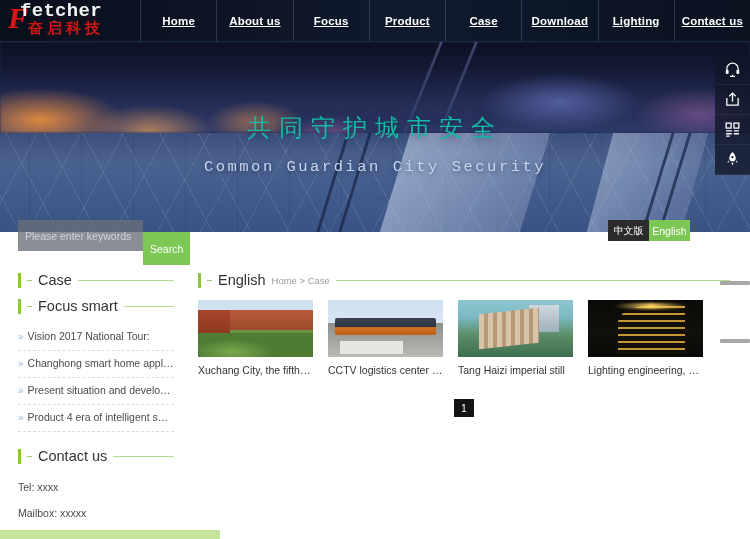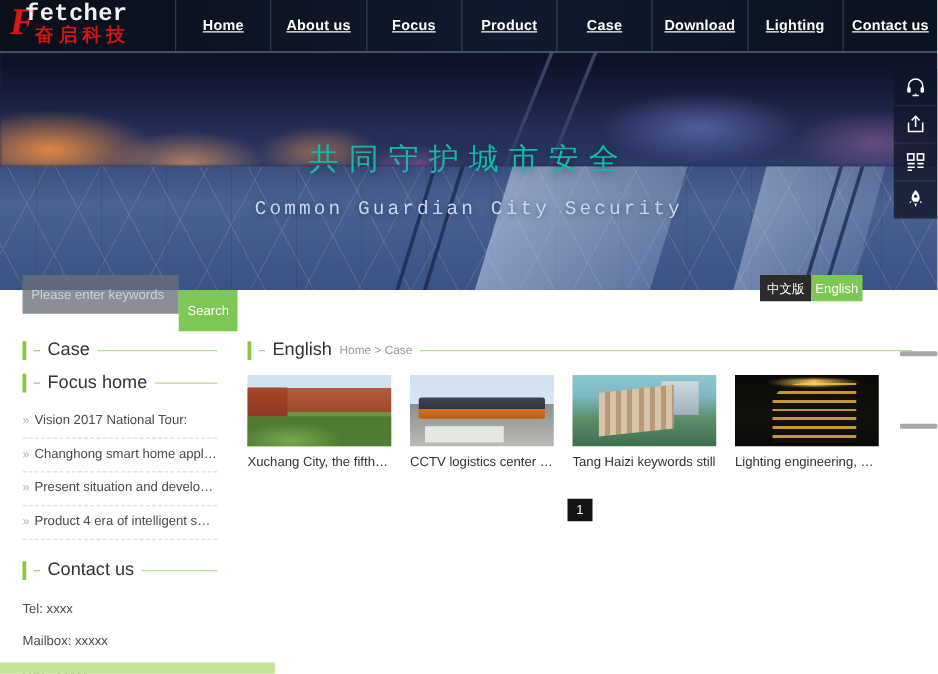--- a/index.html
+++ b/index.html
@@ -338,21 +338,21 @@
     <div class="sec-head">
       <span class="sec-bar"></span>
       <span class="sec-dash"></span>
       <span class="sec-title">Case</span>
       <span class="sec-rule"></span>
     </div>
 
     <div class="sec-head">
       <span class="sec-bar"></span>
       <span class="sec-dash"></span>
-      <span class="sec-title">Focus home</span>
+      <span class="sec-title">Focus smart</span>
       <span class="sec-rule"></span>
     </div>
 
     <ul class="newslist">
       <li class="newsitem">
         <span class="bullet">»</span>
         <span class="txt">Vision 2017 National Tour:</span>
       </li>
       <li class="newsitem">
         <span class="bullet">»</span>
@@ -406,21 +406,21 @@
             <div class="t2b"></div>
             <div class="t2c"></div>
           </div>
         <div class="case-label">CCTV logistics center closed</div>
       </div>
       <div class="case-card">
         <div class="case-thumb t3">
             <div class="t3c"></div>
             <div class="t3b"></div>
           </div>
-        <div class="case-label">Tang Haizi keywords still</div>
+        <div class="case-label">Tang Haizi imperial still</div>
       </div>
       <div class="case-card">
         <div class="case-thumb t4">
             <div class="t4b"></div>
             <div class="t4c"></div>
           </div>
         <div class="case-label">Lighting engineering, No.</div>
       </div>
     </div>
 

